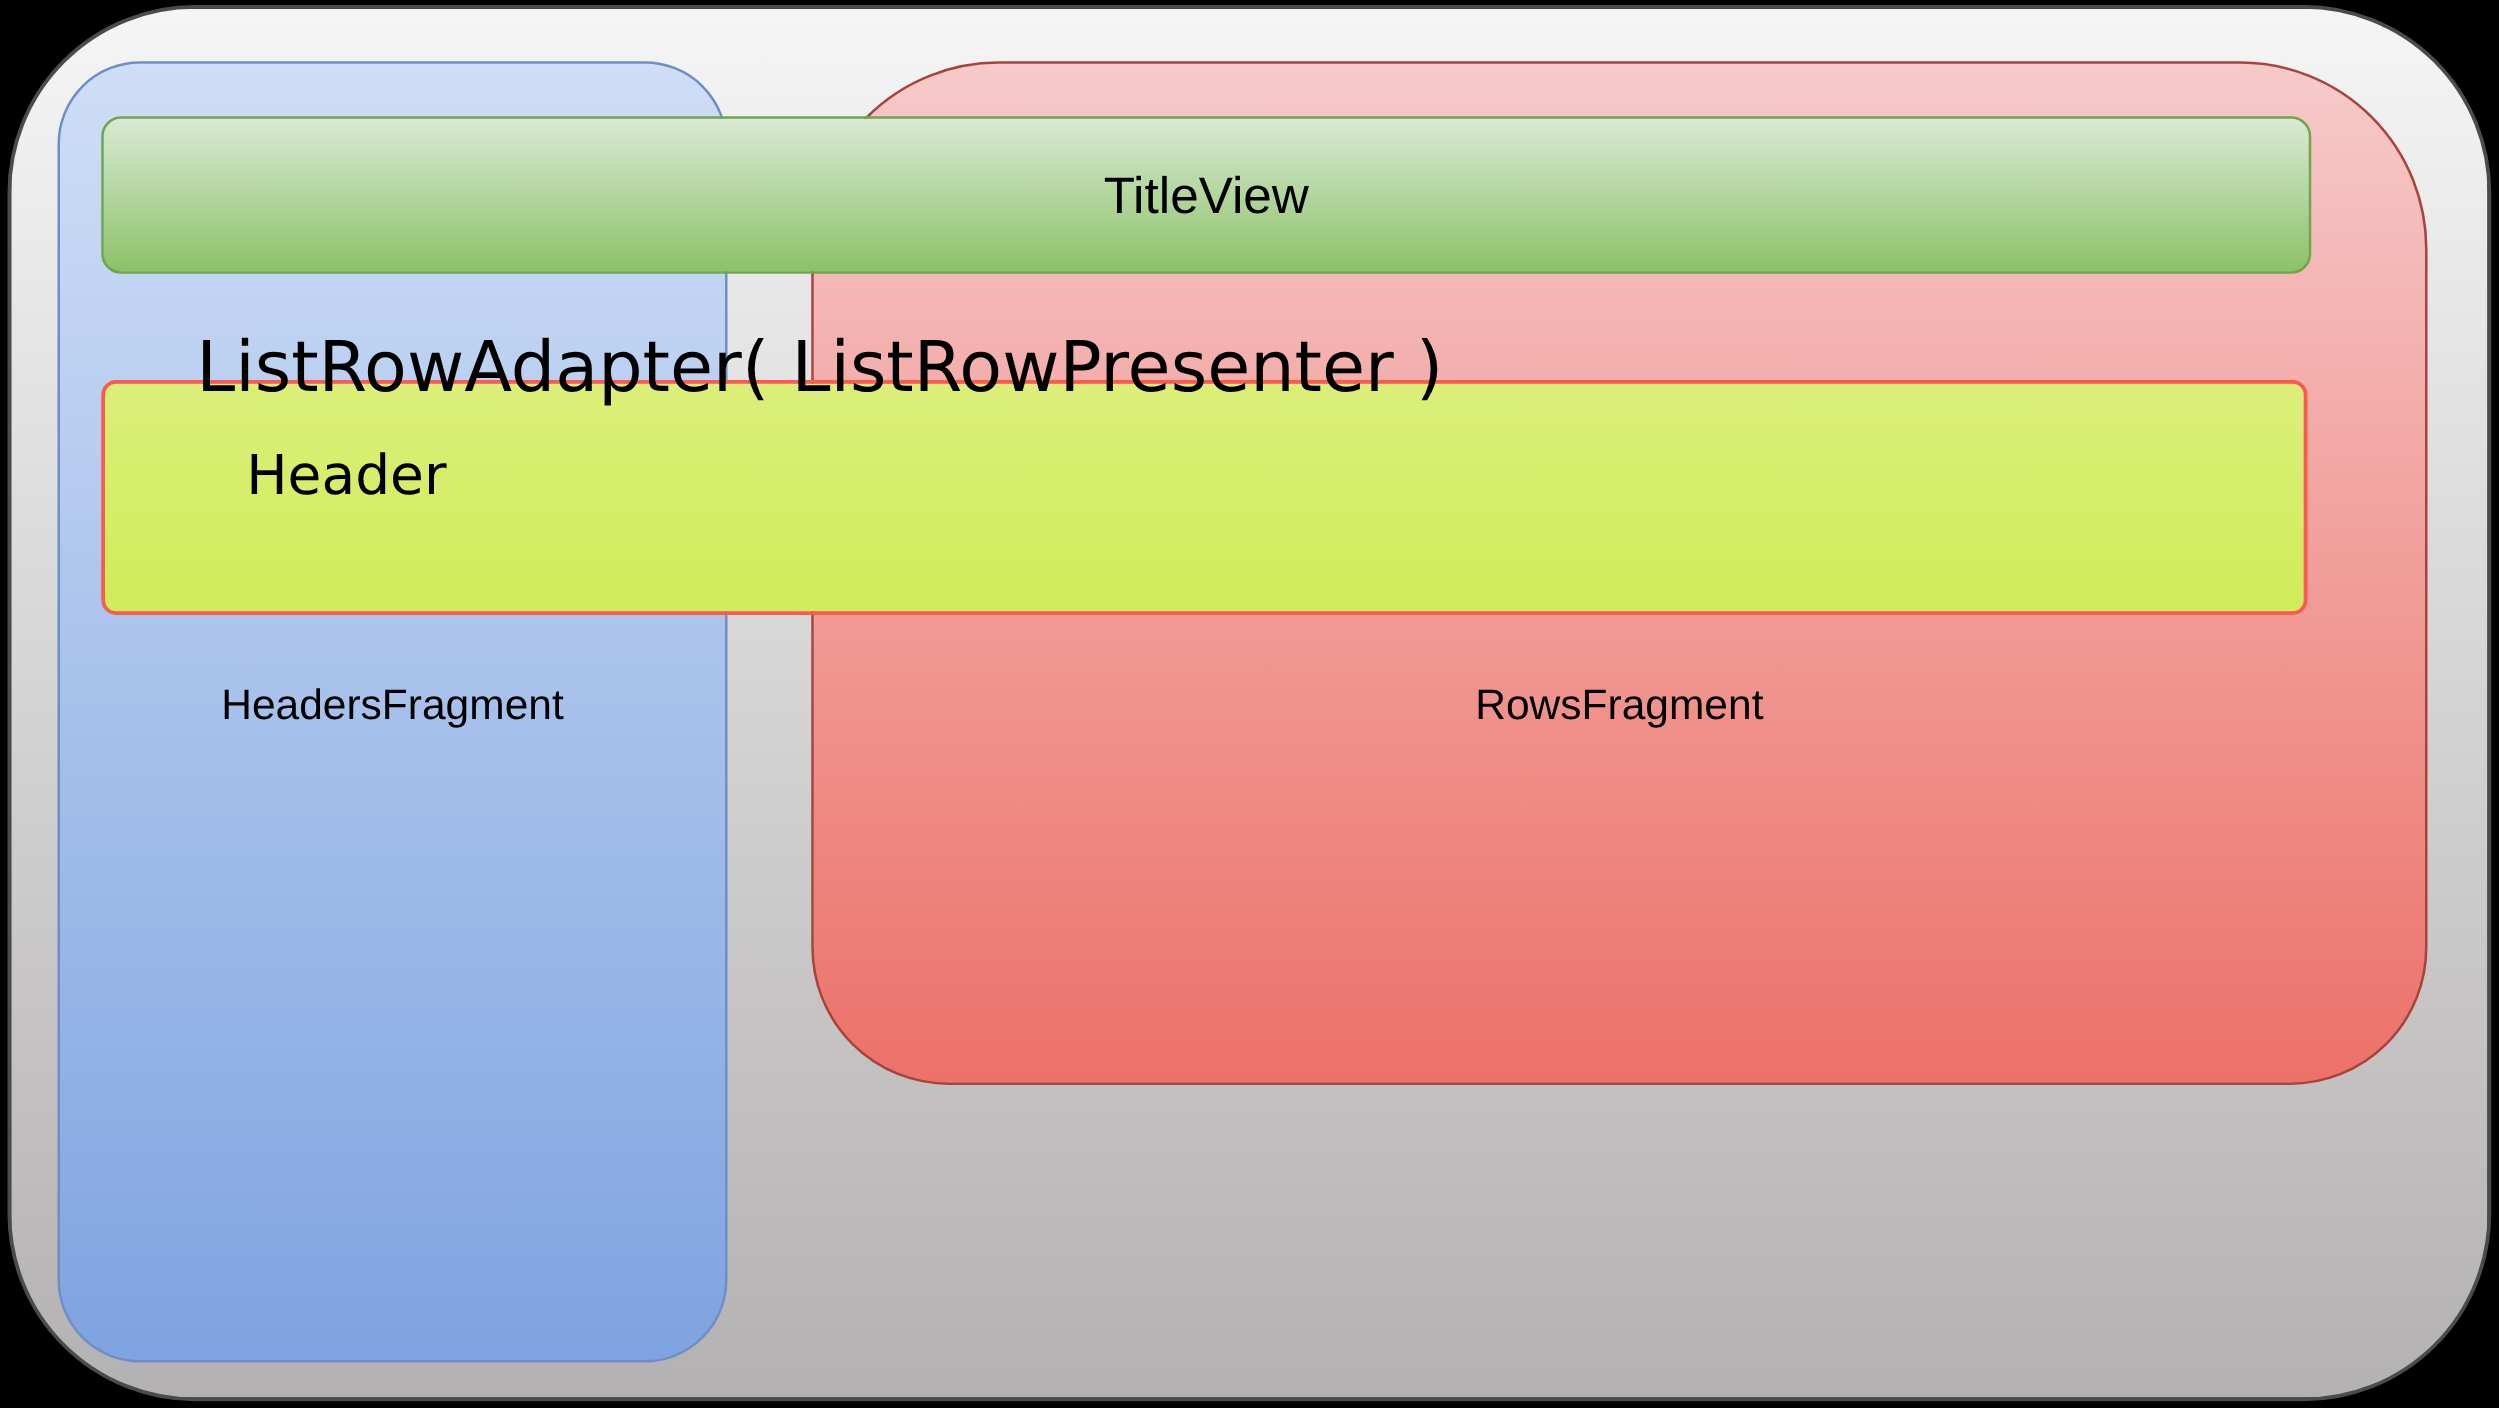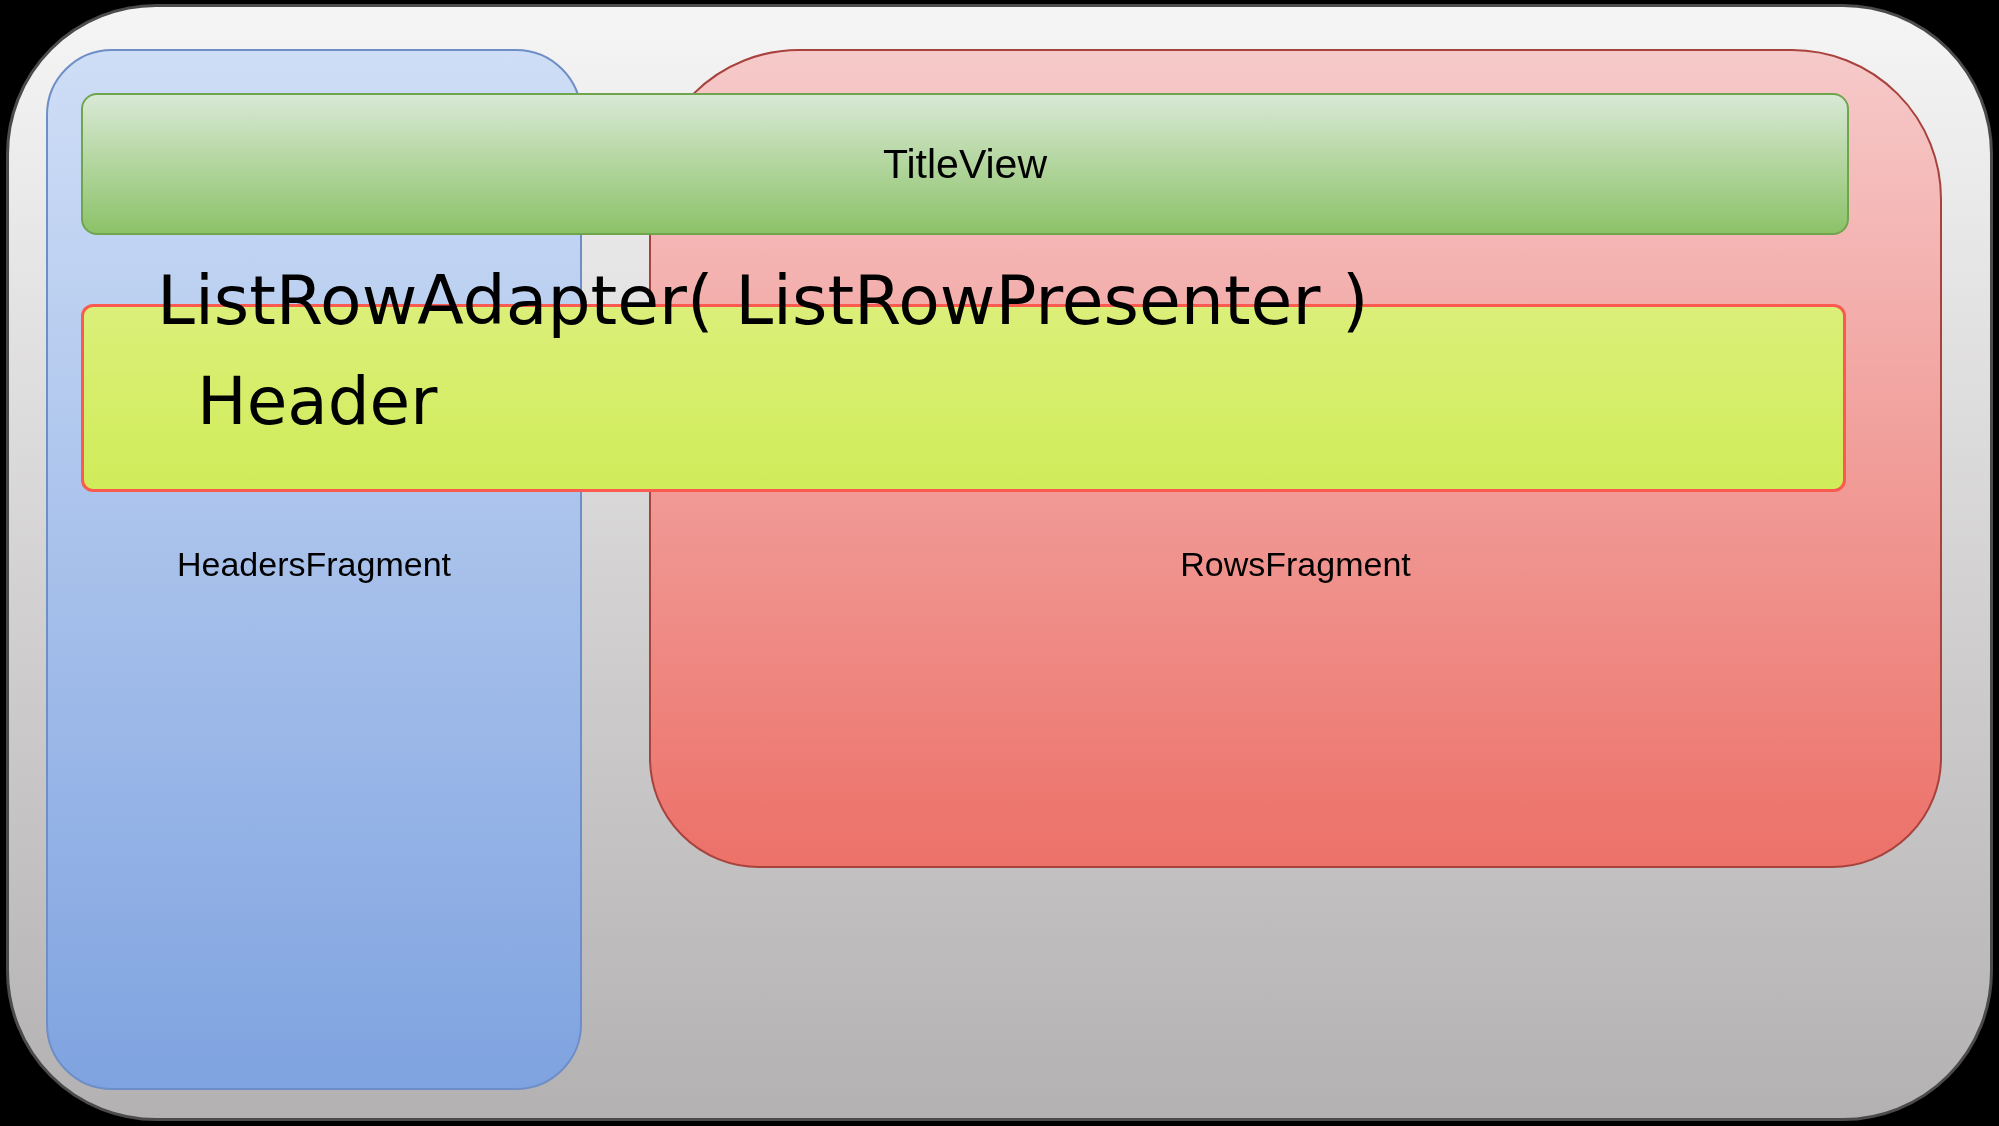--- a/index.html
+++ b/index.html
@@ -52,21 +52,21 @@
     border-radius: 150px 150px 110px 110px;
     background: linear-gradient(to bottom,
       var(--rows-fill-top, #f6caca) 0%,
       var(--rows-fill-bottom, #ec7169) 100%);
   }
 
   .title-bar {
     left: 72px;
     top: 86px;
     width: 1768px;
-    height: 142px;
+    height: 126px;
     border: 2px solid var(--title-border, #6fa64d);
     border-radius: 16px;
     background: linear-gradient(to bottom,
       var(--title-fill-top, #d9e9d5) 0%,
       var(--title-fill-bottom, #8cc268) 100%);
     display: flex;
     align-items: center;
     justify-content: center;
   }
 
@@ -93,27 +93,27 @@
     position: absolute;
     font-family: "DejaVu Sans", sans-serif;
     color: var(--text, #000);
     line-height: 1;
     white-space: nowrap;
   }
 
   .listrow-presenter-text {
     left: 148px;
     top: 260px;
-    font-size: 68px;
+    font-size: 56px;
   }
 
   .header-text {
     left: 188px;
-    top: 362px;
-    font-size: 66px;
+    top: 352px;
+    font-size: 44px;
   }
 
   .card-presenter-text {
     left: 790px;
     top: 366px;
     font-size: 66px;
   }
 
   .fragment-label {
     position: absolute;

